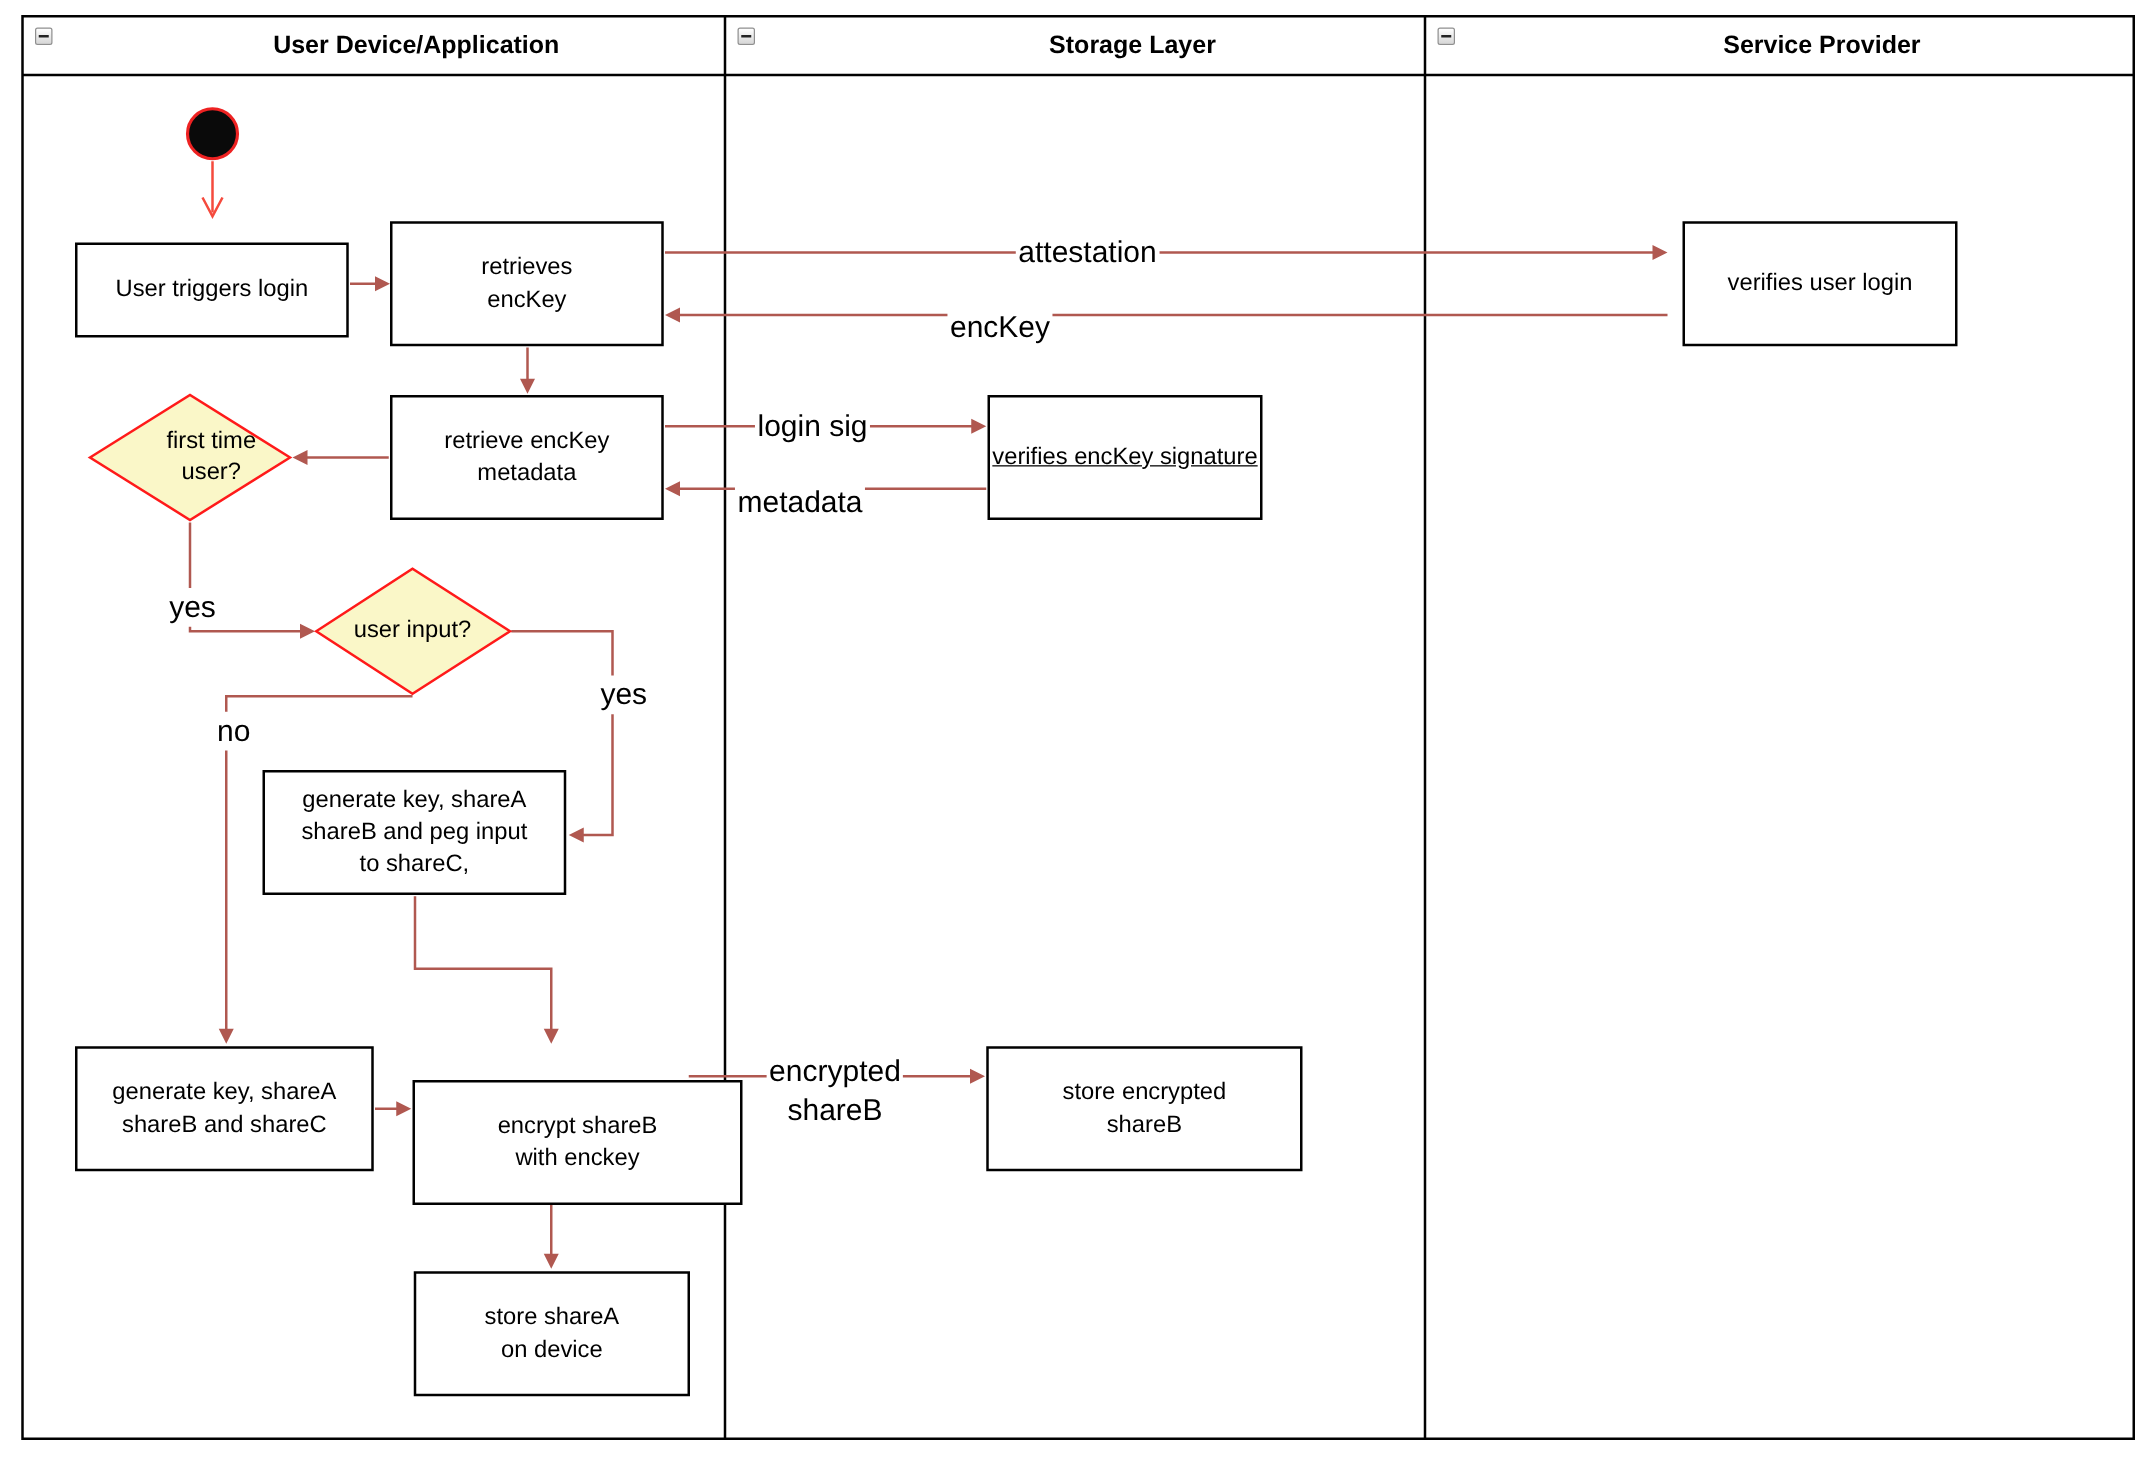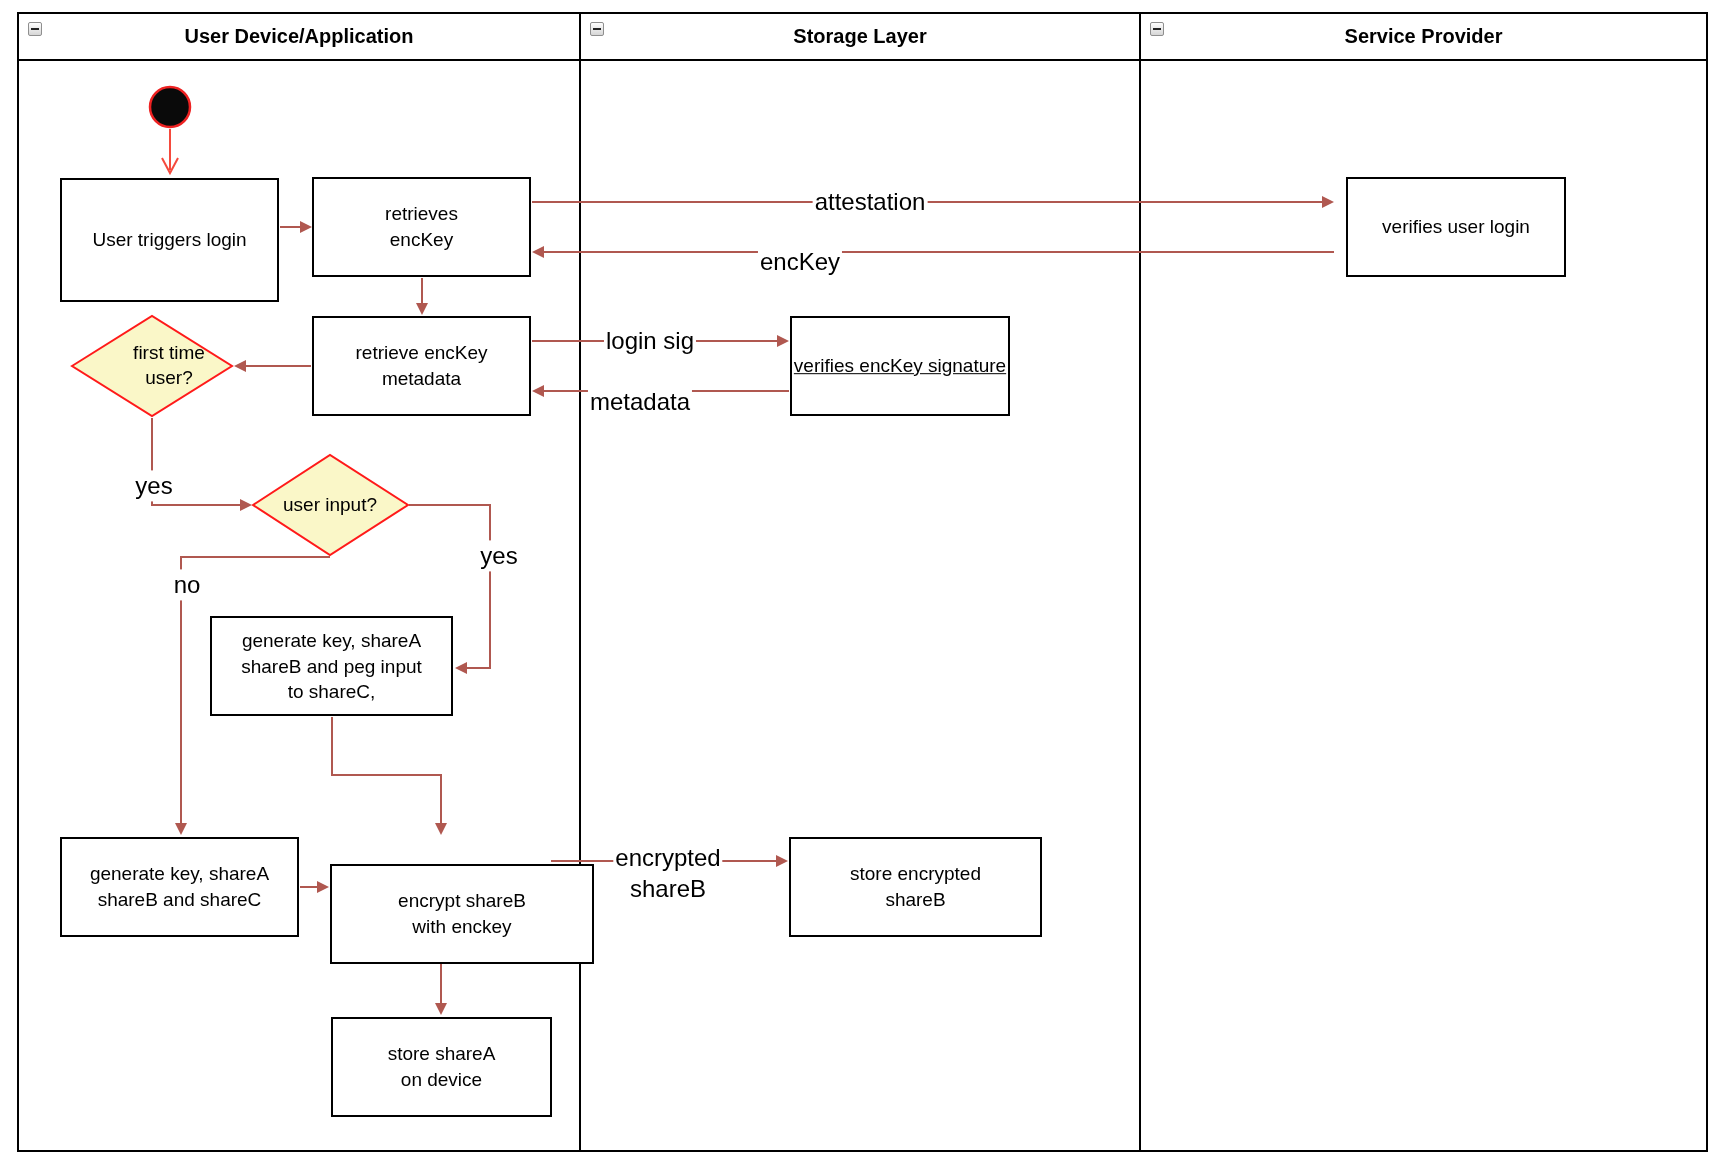--- a/index.html
+++ b/index.html
@@ -9,21 +9,21 @@
     font-family:"Liberation Sans", sans-serif;
     color:#000;
     overflow:hidden;
   }
   svg.diagram{position:absolute;left:0;top:0;}
 
   
   .frame{fill:none;stroke:#000;stroke-width:2;}
   .lane-title{
     position:absolute;display:flex;align-items:center;justify-content:center;
-    font-size:20px;font-weight:bold;
+    font-size:20px;font-weight:bold;margin-left:34px;
   }
   .collapse-icon{
     position:absolute;width:14px;height:14px;box-sizing:border-box;
     border:1px solid #8f8f8f;border-radius:2px;
     background:linear-gradient(#fefefe,#d6d6d6);
     display:flex;align-items:center;justify-content:center;
   }
   .collapse-icon .bar{width:8px;height:2px;background:#222;}
 
   
@@ -149,38 +149,38 @@
 
   <circle class="start-node" cx="170" cy="107" r="20"></circle>
 
   <polygon class="decision" points="72,366 152,316 232,366 152,416"></polygon>
   <polygon class="decision" points="253,505 330,455 408,505 330,555"></polygon>
 </svg>
 
 <div class="lane-title" style="left:18px;top:13px;width:562px;height:47px;">
   <span>User Device/Application</span>
 </div>
-<div class="lane-title" style="left:580px;top:13px;width:560px;height:47px;">
+<div class="lane-title" style="left:592px;top:13px;width:560px;height:47px;">
   <span>Storage Layer</span>
 </div>
 <div class="lane-title" style="left:1140px;top:13px;width:567px;height:47px;">
   <span>Service Provider</span>
 </div>
 
 <div class="collapse-icon" style="left:28px;top:22px;">
     <div class="bar"></div>
   </div>
 <div class="collapse-icon" style="left:590px;top:22px;">
     <div class="bar"></div>
   </div>
 <div class="collapse-icon" style="left:1150px;top:22px;">
     <div class="bar"></div>
   </div>
 
-<div class="node" style="left:60px;top:178px;width:219px;height:124px;">
+<div class="node" style="left:60px;top:194px;width:219px;height:76px;">
   <div class="node-label">User triggers login</div>
 </div>
 
 <div class="node" style="left:312px;top:177px;width:219px;height:100px;">
   <div class="node-label">retrieves
 encKey</div>
 </div>
 
 <div class="node" style="left:1346px;top:177px;width:220px;height:100px;">
   <div class="node-label">verifies user login</div>

